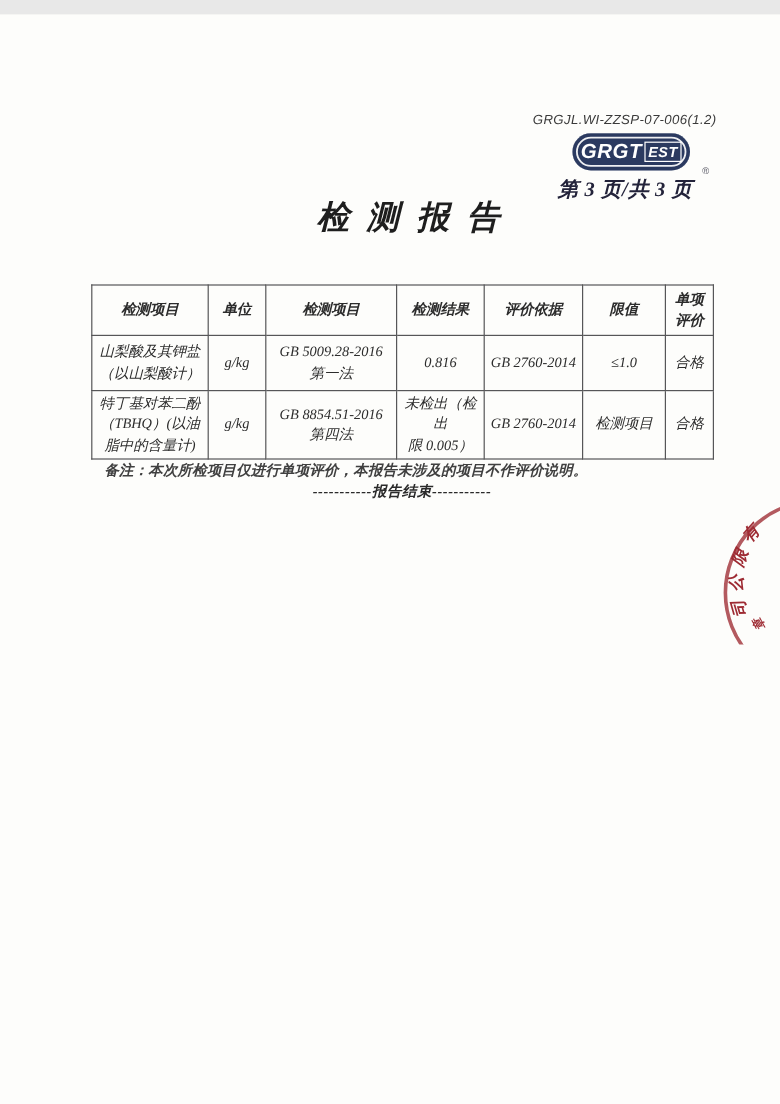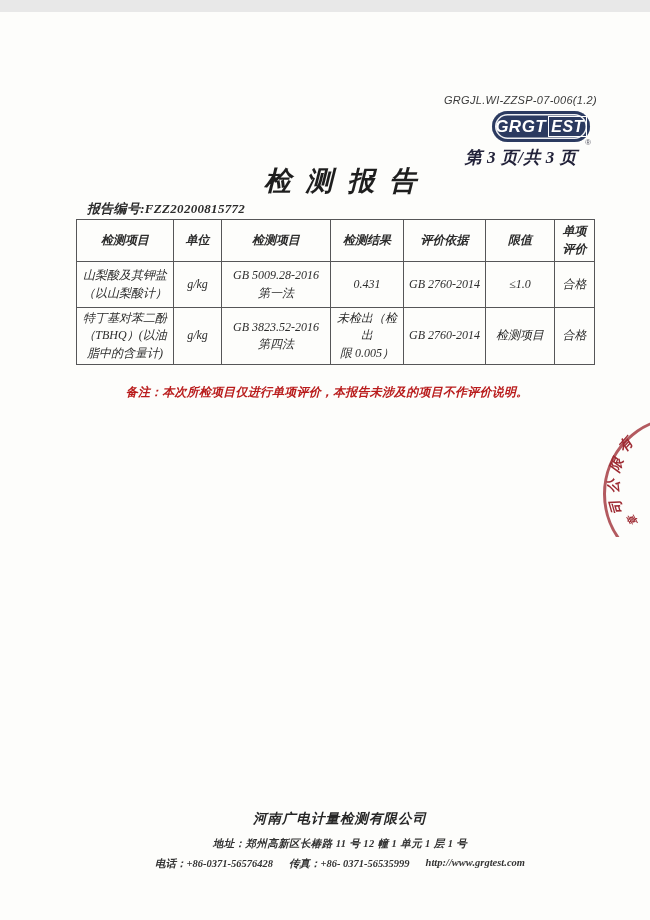--- a/index.html
+++ b/index.html
@@ -13,30 +13,30 @@
     color:#2e2e2e;
     font-style:italic;
   }
   
   .doc-code{
     position:absolute;top:82px;right:53px;
     font-family:"Liberation Sans","DejaVu Sans",sans-serif;
     font-size:11px;font-weight:500;letter-spacing:.3px;color:#3a3a3a;
   }
   .logo-pill{
-    position:absolute;top:99px;right:60px;
+    position:absolute;top:99px;right:75px;
     width:98px;height:31px;border-radius:17px;
     background:#2b3a60;
     box-shadow:inset 0 0 0 3px #2b3a60, inset 0 0 0 4.5px rgba(255,255,255,.92);
     display:flex;align-items:center;justify-content:center;
     color:#fff;font-family:"Liberation Sans","DejaVu Sans",sans-serif;
   }
   .logo-bold{font-size:17px;font-weight:800;letter-spacing:.5px;line-height:1;}
   .logo-box{
-    font-size:16px;font-weight:700;line-height:1;
+    font-size:12px;font-weight:700;line-height:1;
     border:1.2px solid #fff;padding:1.5px 2px;margin-left:2px;letter-spacing:.5px;
   }
   .logo-reg{
     position:absolute;top:126px;right:59px;
     font-size:8px;color:#5a5a66;
     font-family:"Liberation Sans","DejaVu Sans",sans-serif;
   }
   .page-indicator{
     position:absolute;top:134px;right:73px;
     font-size:17px;font-weight:600;letter-spacing:.5px;color:#23233a;
@@ -46,38 +46,38 @@
     position:absolute;top:151px;left:0;width:684px;
     text-align:center;
     font-size:27px;font-weight:600;letter-spacing:4px;color:#1e1e1e;
   }
   .report-no{
     position:absolute;top:188px;left:87px;
     font-size:13px;font-weight:600;color:#2a2a2a;letter-spacing:.3px;
   }
   
   .report-table{
-    position:absolute;top:207px;left:76px;
+    position:absolute;top:225px;left:76px;
     width:518px;border-collapse:collapse;table-layout:fixed;padding-left:11px;
   }
   .report-table th,.report-table td{
     border:1.3px solid #565658;
     font-size:12px;font-weight:500;
     text-align:center;vertical-align:middle;
     white-space:pre-line;line-height:1.45;
     padding:2px 1px;color:#2c2c2c;
   }
   .report-table th{font-weight:600;}
   tr.h-row{height:42px;}
   tr.r1{height:46px;}
   tr.r2{height:55px;}
   
   .remarks{
     position:absolute;top:372px;left:87px;width:480px;
-    font-size:12px;font-weight:600;color:#b91c1c;letter-spacing:.2px;text-align:center;
+    font-size:12px;font-weight:600;color:#404040;letter-spacing:.2px;
   }
   .end-line{
     position:absolute;top:389px;left:76px;width:518px;
     text-align:center;
     font-size:12px;font-weight:700;color:#2a2a2a;letter-spacing:.5px;
   }
   
   .seal-clip{
     position:absolute;top:400px;right:0;
     width:58px;height:125px;overflow:hidden;pointer-events:none;
@@ -124,21 +124,20 @@
   <div class="logo-pill">
     <span class="logo-bold">GRGT</span>
       <span class="logo-box">EST</span>
   </div>
   <span class="logo-reg">®</span>
 
   <div class="page-indicator">第 3 页/共 3 页</div>
 
   <div class="title">检 测 报 告</div>
 
-  <div class="report-no">报告编号:FZZ20200815772</div>
 
   <table class="report-table">
     <colgroup>
       <col style="width:97px">
         <col style="width:48px">
         <col style="width:109px">
       <col style="width:73px">
         <col style="width:82px">
         <col style="width:69px">
       <col style="width:40px">
@@ -153,55 +152,47 @@
       <th>限值</th>
       <th>单项
 评价</th>
     </tr>
     <tr class="r1">
       <td>山梨酸及其钾盐
 （以山梨酸计）</td>
       <td>g/kg</td>
       <td>GB 5009.28-2016
 第一法</td>
-      <td>0.431</td>
+      <td>0.816</td>
       <td>GB 2760-2014</td>
       <td>≤1.0</td>
       <td>合格</td>
     </tr>
     <tr class="r2">
       <td>特丁基对苯二酚
 （TBHQ）(以油
 脂中的含量计)</td>
       <td>g/kg</td>
-      <td>GB 3823.52-2016
+      <td>GB 8854.51-2016
 第四法</td>
       <td>未检出（检出
 限 0.005）</td>
       <td>GB 2760-2014</td>
       <td>检测项目</td>
       <td>合格</td>
     </tr>
   </tbody>
     </table>
 
   <div class="remarks">备注：本次所检项目仅进行单项评价，本报告未涉及的项目不作评价说明。</div>
+  <div class="end-line">-----------报告结束-----------</div>
 
   <div class="seal-clip">
     <div class="seal-ring"></div>
     <span class="seal-ch c0">有</span>
     <span class="seal-ch c1">限</span>
     <span class="seal-ch c2">公</span>
     <span class="seal-ch c3">司</span>
     <span class="seal-ch c4">章</span>
   </div>
 
-  <div class="footer">
-    <div class="footer-company">河南广电计量检测有限公司</div>
-    <div class="footer-address">地址：郑州高新区长椿路 11 号 12 幢 1 单元 1 层 1 号</div>
-    <div class="footer-contact">
-      <span>电话：+86-0371-56576428</span>
-      <span>传真：+86- 0371-56535999</span>
-      <span>http://www.grgtest.com</span>
-    </div>
-  </div>
 
 </div>
 
 </body></html>

